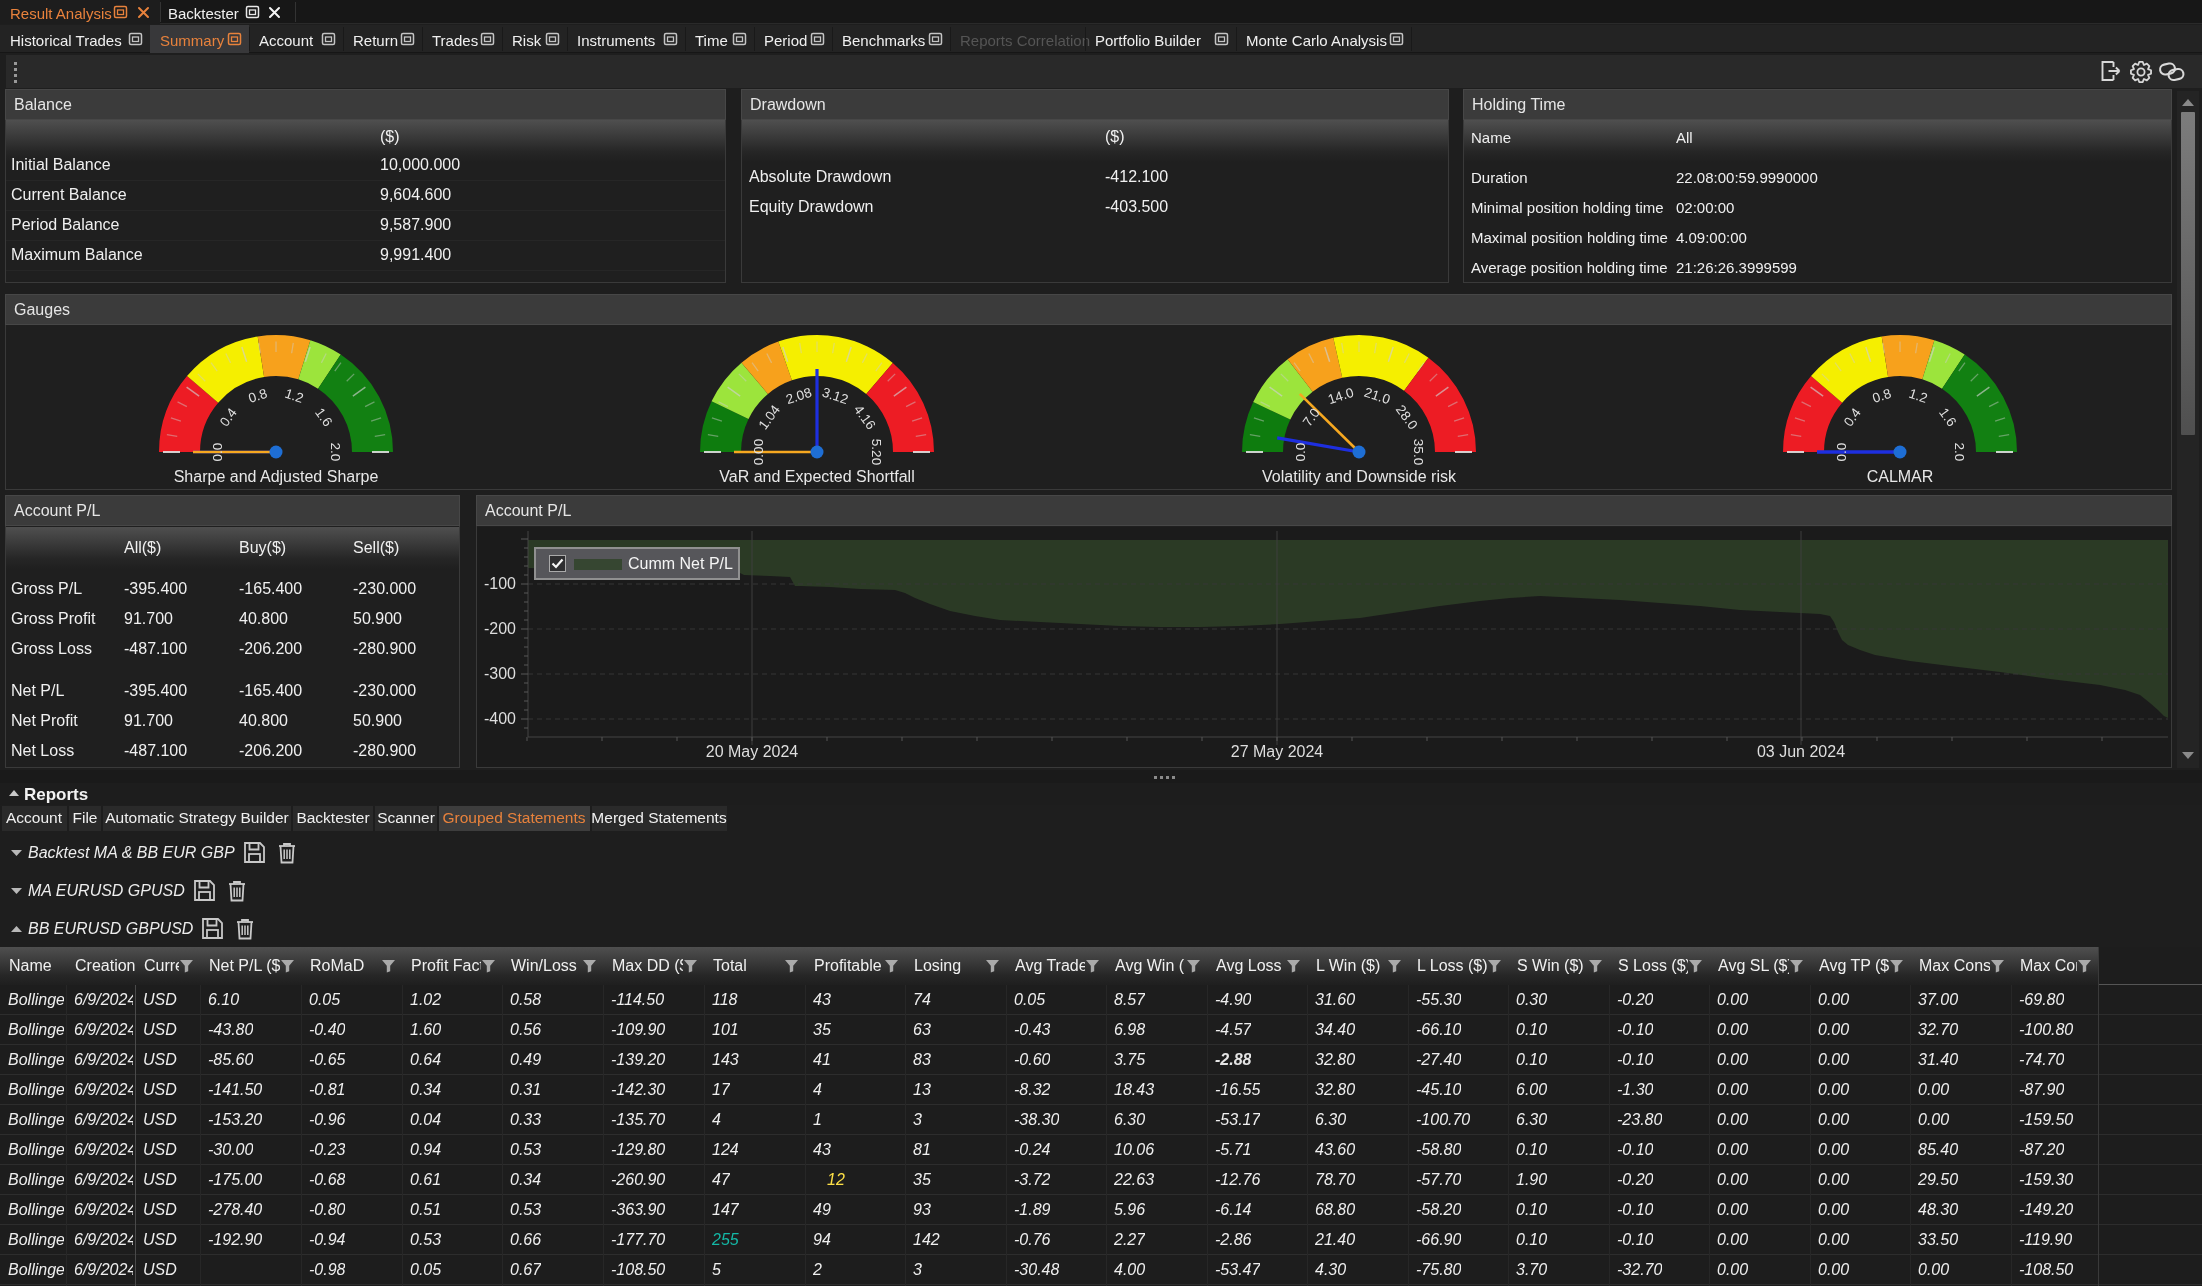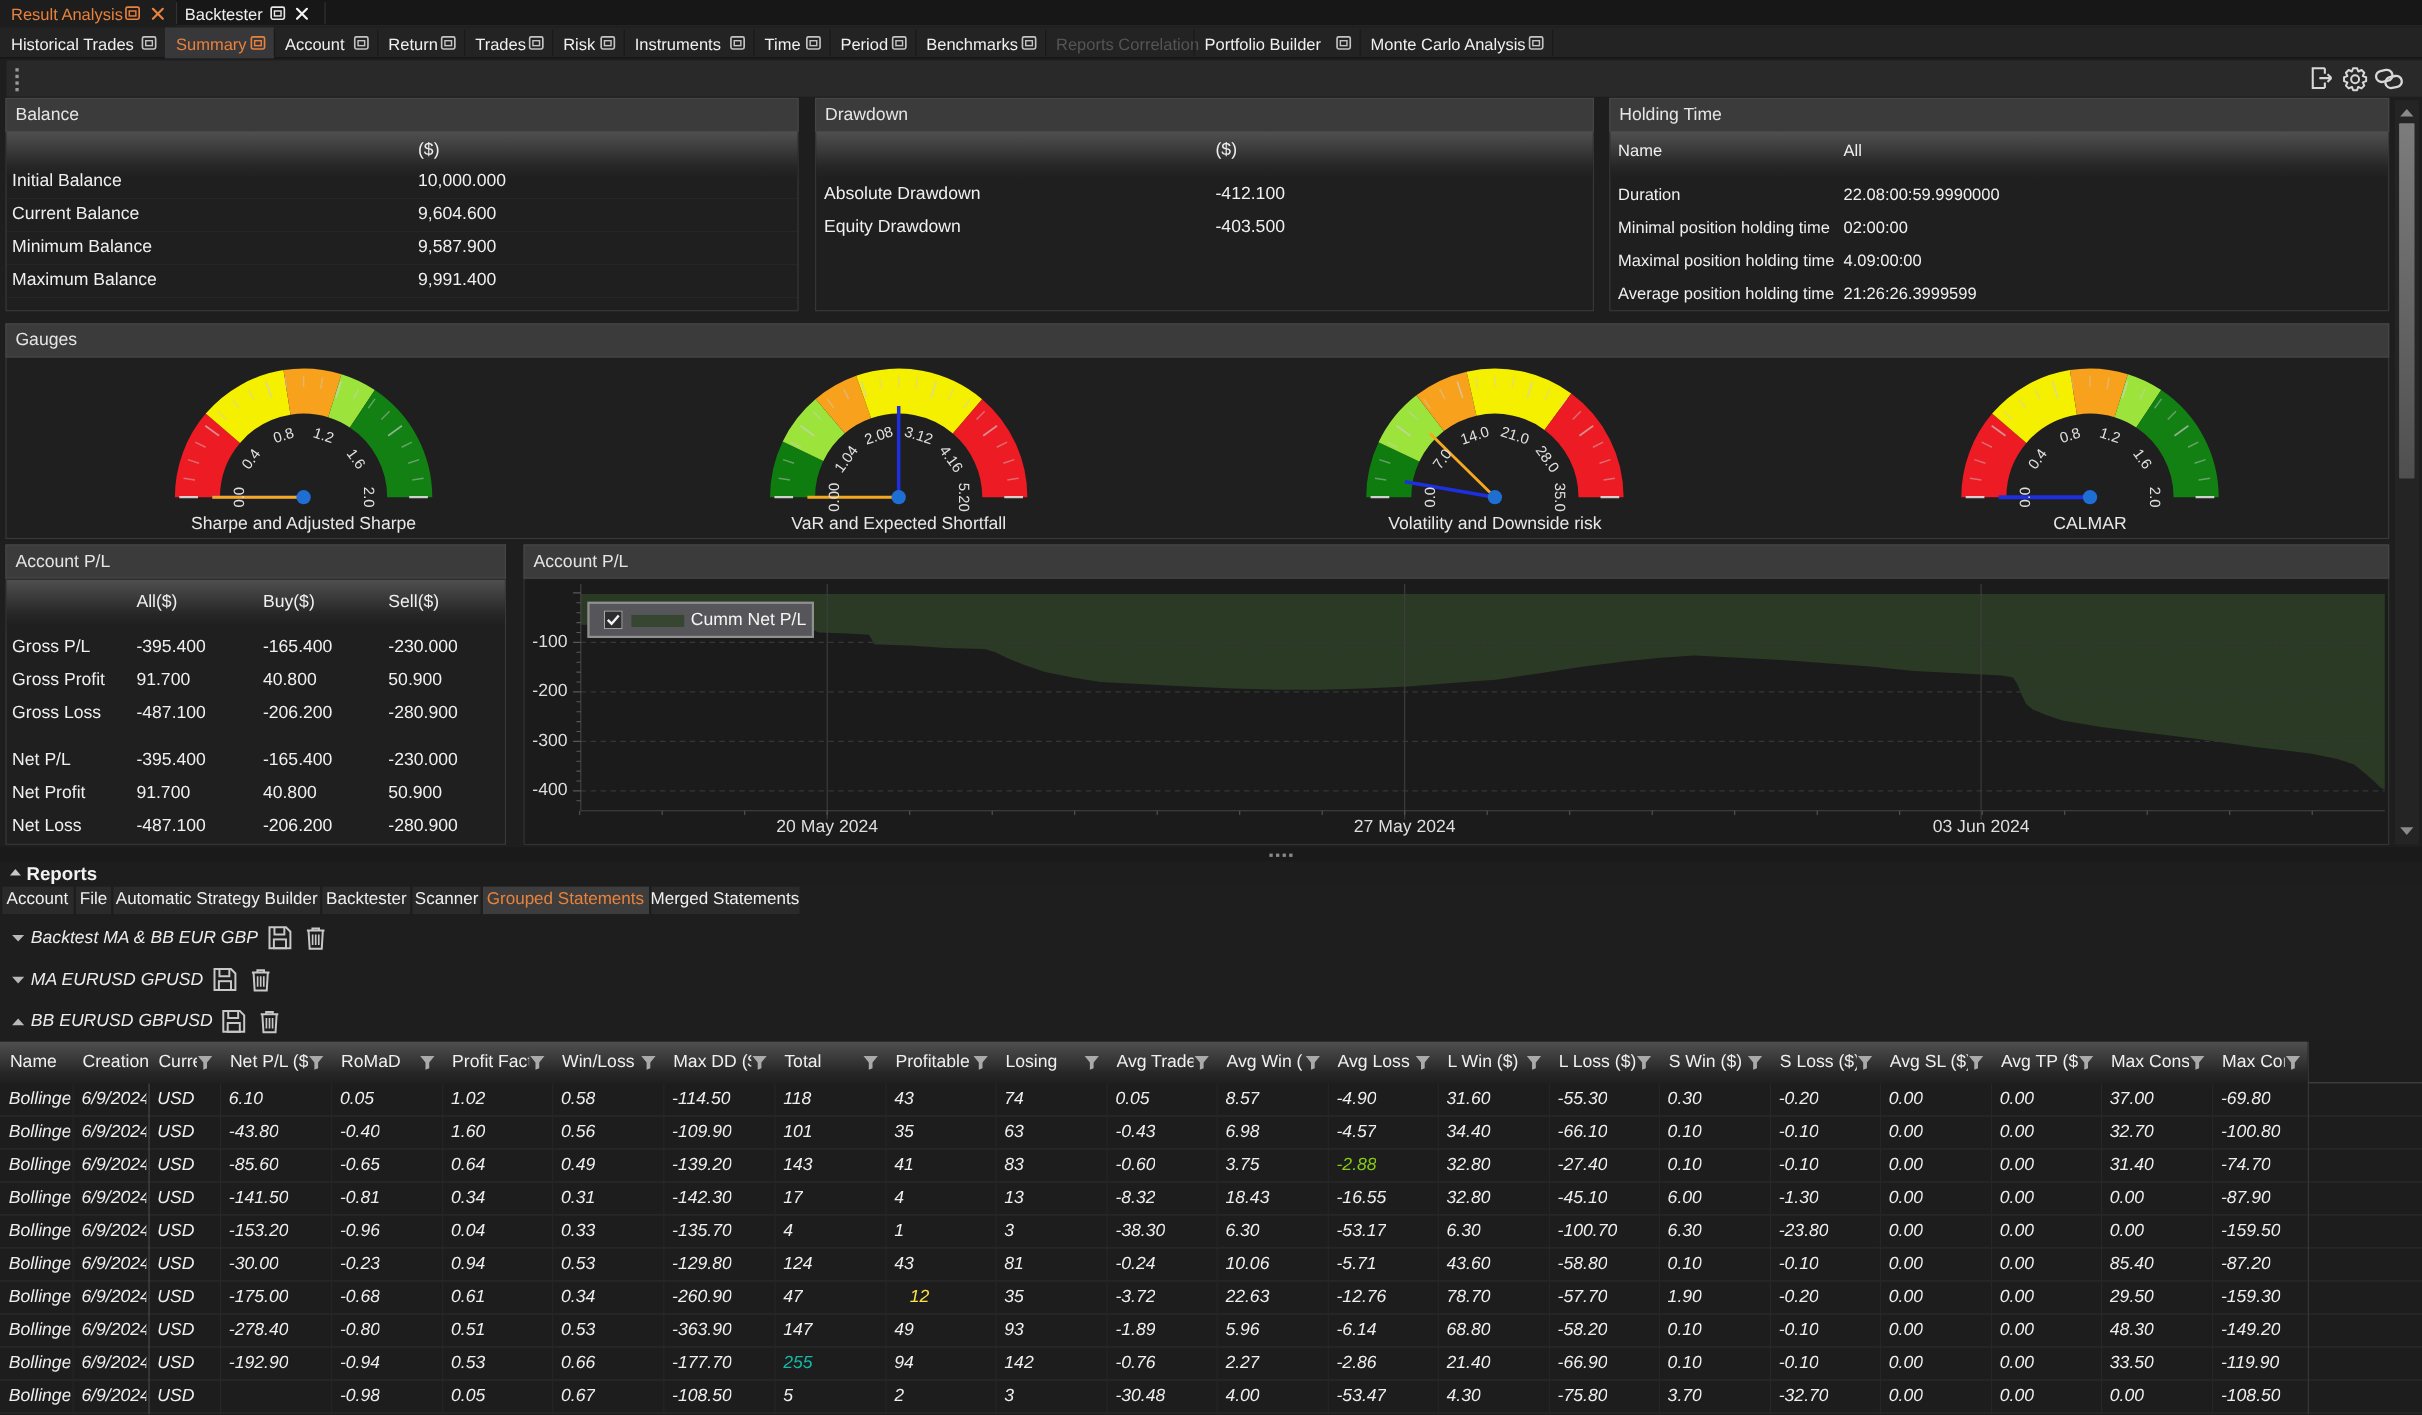--- a/index.html
+++ b/index.html
@@ -127,21 +127,21 @@
 <div class="abs" style="left:5px;top:89px;width:721px;height:31px;background:#3b3b3b;border:1px solid #474747;"></div>
 <div class="txt" style="left:14px;top:93.0px;height:24px;line-height:24px;font-size:16px;color:#e5e5e5;font-weight:normal;font-style:normal;">Balance</div>
 <div class="abs" style="left:6px;top:120px;width:719px;height:42px;background:linear-gradient(180deg,#4f4f4f 0%,#3f3f3f 30%,#262626 75%,#1f1f1f 100%);"></div>
 <div class="txt" style="left:380px;top:125.0px;height:24px;line-height:24px;font-size:16px;color:#f0f0f0;font-weight:normal;font-style:normal;">($)</div>
 <div class="txt" style="left:11px;top:153.0px;height:24px;line-height:24px;font-size:16px;color:#f0f0f0;font-weight:normal;font-style:normal;">Initial Balance</div>
 <div class="txt" style="left:380px;top:153.0px;height:24px;line-height:24px;font-size:16px;color:#f0f0f0;font-weight:normal;font-style:normal;">10,000.000</div>
 <div class="rowline" style="left:6px;width:719px;top:180px"></div>
 <div class="txt" style="left:11px;top:183.0px;height:24px;line-height:24px;font-size:16px;color:#f0f0f0;font-weight:normal;font-style:normal;">Current Balance</div>
 <div class="txt" style="left:380px;top:183.0px;height:24px;line-height:24px;font-size:16px;color:#f0f0f0;font-weight:normal;font-style:normal;">9,604.600</div>
 <div class="rowline" style="left:6px;width:719px;top:210px"></div>
-<div class="txt" style="left:11px;top:213.0px;height:24px;line-height:24px;font-size:16px;color:#f0f0f0;font-weight:normal;font-style:normal;">Minimum Balance</div>
+<div class="txt" style="left:11px;top:213.0px;height:24px;line-height:24px;font-size:16px;color:#f0f0f0;font-weight:normal;font-style:normal;">Period Balance</div>
 <div class="txt" style="left:380px;top:213.0px;height:24px;line-height:24px;font-size:16px;color:#f0f0f0;font-weight:normal;font-style:normal;">9,587.900</div>
 <div class="rowline" style="left:6px;width:719px;top:240px"></div>
 <div class="txt" style="left:11px;top:243.0px;height:24px;line-height:24px;font-size:16px;color:#f0f0f0;font-weight:normal;font-style:normal;">Maximum Balance</div>
 <div class="txt" style="left:380px;top:243.0px;height:24px;line-height:24px;font-size:16px;color:#f0f0f0;font-weight:normal;font-style:normal;">9,991.400</div>
 <div class="rowline" style="left:6px;width:719px;top:270px"></div>
 <div class="panel" style="left:741px;top:89px;width:708px;height:194px;"></div>
 <div class="abs" style="left:741px;top:89px;width:708px;height:31px;background:#3b3b3b;border:1px solid #474747;"></div>
 <div class="txt" style="left:750px;top:93.0px;height:24px;line-height:24px;font-size:16px;color:#e5e5e5;font-weight:normal;font-style:normal;">Drawdown</div>
 <div class="abs" style="left:742px;top:120px;width:706px;height:42px;background:linear-gradient(180deg,#4f4f4f 0%,#3f3f3f 30%,#262626 75%,#1f1f1f 100%);"></div>
 <div class="txt" style="left:1105px;top:125.0px;height:24px;line-height:24px;font-size:16px;color:#f0f0f0;font-weight:normal;font-style:normal;">($)</div>
@@ -630,21 +630,21 @@
 <div class="txt" style="left:208px;top:1048.0px;height:24px;line-height:24px;font-size:16px;color:#efefef;font-weight:normal;font-style:italic;max-width:91px;overflow:hidden;">-85.60</div>
 <div class="txt" style="left:309px;top:1048.0px;height:24px;line-height:24px;font-size:16px;color:#efefef;font-weight:normal;font-style:italic;max-width:91px;overflow:hidden;">-0.65</div>
 <div class="txt" style="left:410px;top:1048.0px;height:24px;line-height:24px;font-size:16px;color:#efefef;font-weight:normal;font-style:italic;max-width:90px;overflow:hidden;">0.64</div>
 <div class="txt" style="left:510px;top:1048.0px;height:24px;line-height:24px;font-size:16px;color:#efefef;font-weight:normal;font-style:italic;max-width:91px;overflow:hidden;">0.49</div>
 <div class="txt" style="left:611px;top:1048.0px;height:24px;line-height:24px;font-size:16px;color:#efefef;font-weight:normal;font-style:italic;max-width:91px;overflow:hidden;">-139.20</div>
 <div class="txt" style="left:712px;top:1048.0px;height:24px;line-height:24px;font-size:16px;color:#efefef;font-weight:normal;font-style:italic;max-width:91px;overflow:hidden;">143</div>
 <div class="txt" style="left:813px;top:1048.0px;height:24px;line-height:24px;font-size:16px;color:#efefef;font-weight:normal;font-style:italic;max-width:90px;overflow:hidden;">41</div>
 <div class="txt" style="left:913px;top:1048.0px;height:24px;line-height:24px;font-size:16px;color:#efefef;font-weight:normal;font-style:italic;max-width:91px;overflow:hidden;">83</div>
 <div class="txt" style="left:1014px;top:1048.0px;height:24px;line-height:24px;font-size:16px;color:#efefef;font-weight:normal;font-style:italic;max-width:90px;overflow:hidden;">-0.60</div>
 <div class="txt" style="left:1114px;top:1048.0px;height:24px;line-height:24px;font-size:16px;color:#efefef;font-weight:normal;font-style:italic;max-width:91px;overflow:hidden;">3.75</div>
-<div class="txt" style="left:1215px;top:1048.0px;height:24px;line-height:24px;font-size:16px;color:#84cc16;font-weight:normal;font-style:italic;max-width:90px;overflow:hidden;">-2.88</div>
+<div class="txt" style="left:1215px;top:1048.0px;height:24px;line-height:24px;font-size:16px;color:#e5e5e5;font-weight:bold;font-style:italic;max-width:90px;overflow:hidden;">-2.88</div>
 <div class="txt" style="left:1315px;top:1048.0px;height:24px;line-height:24px;font-size:16px;color:#efefef;font-weight:normal;font-style:italic;max-width:91px;overflow:hidden;">32.80</div>
 <div class="txt" style="left:1416px;top:1048.0px;height:24px;line-height:24px;font-size:16px;color:#efefef;font-weight:normal;font-style:italic;max-width:90px;overflow:hidden;">-27.40</div>
 <div class="txt" style="left:1516px;top:1048.0px;height:24px;line-height:24px;font-size:16px;color:#efefef;font-weight:normal;font-style:italic;max-width:91px;overflow:hidden;">0.10</div>
 <div class="txt" style="left:1617px;top:1048.0px;height:24px;line-height:24px;font-size:16px;color:#efefef;font-weight:normal;font-style:italic;max-width:90px;overflow:hidden;">-0.10</div>
 <div class="txt" style="left:1717px;top:1048.0px;height:24px;line-height:24px;font-size:16px;color:#efefef;font-weight:normal;font-style:italic;max-width:91px;overflow:hidden;">0.00</div>
 <div class="txt" style="left:1818px;top:1048.0px;height:24px;line-height:24px;font-size:16px;color:#efefef;font-weight:normal;font-style:italic;max-width:90px;overflow:hidden;">0.00</div>
 <div class="txt" style="left:1918px;top:1048.0px;height:24px;line-height:24px;font-size:16px;color:#efefef;font-weight:normal;font-style:italic;max-width:91px;overflow:hidden;">31.40</div>
 <div class="txt" style="left:2019px;top:1048.0px;height:24px;line-height:24px;font-size:16px;color:#efefef;font-weight:normal;font-style:italic;max-width:77px;overflow:hidden;">-74.70</div>
 <div class="abs" style="left:0px;top:1074px;width:2202px;height:1px;background:#2d2d2d;"></div>
 <div class="txt" style="left:8px;top:1078.0px;height:24px;line-height:24px;font-size:16px;color:#efefef;font-weight:normal;font-style:italic;max-width:56px;overflow:hidden;">Bollinger</div>

